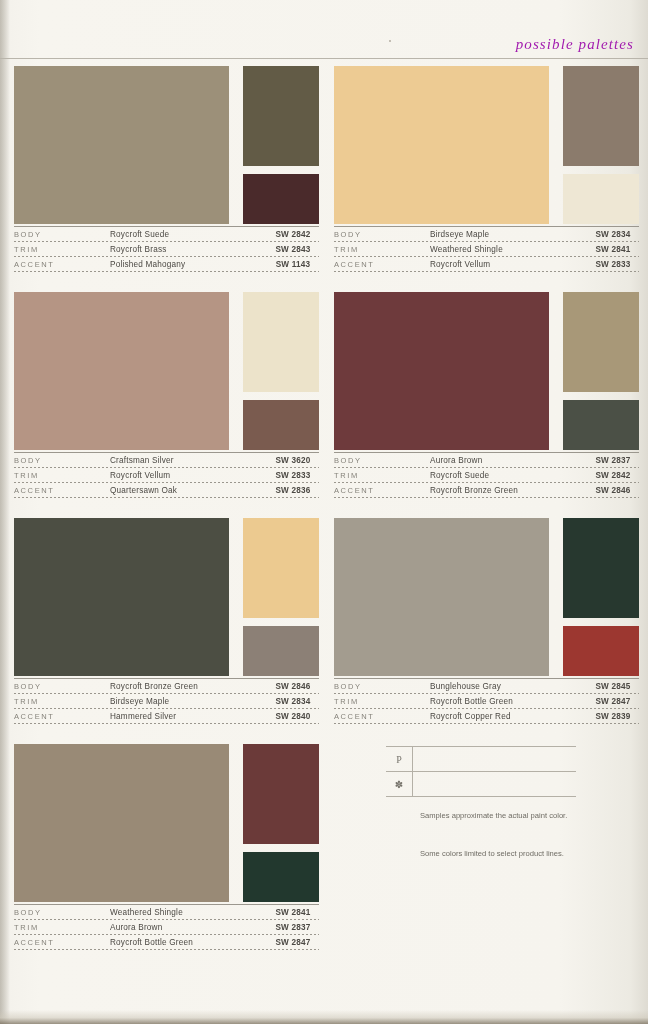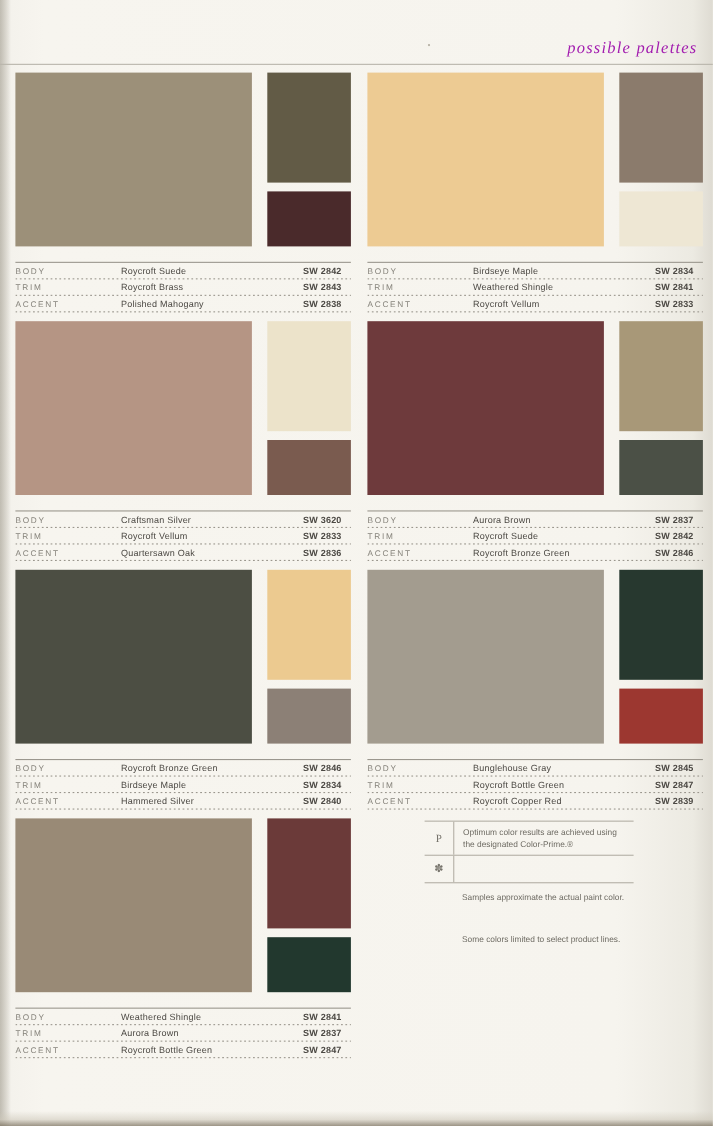--- a/index.html
+++ b/index.html
@@ -37,21 +37,21 @@
   }
   .speck{position:absolute;left:389px;top:40px;width:2px;height:2px;border-radius:50%;background:#b3aea2;}
 
   
   .palette{position:absolute;}
   .swatch-row{position:relative;height:158px;}
   .body-sw{position:absolute;left:0;top:0;width:215px;height:158px;}
   .side-top{position:absolute;left:229px;top:0;width:76px;height:100px;}
   .side-bot{position:absolute;left:229px;top:108px;width:76px;height:50px;}
 
-  .rows{position:relative;margin-top:14px;width:305px;}
+  .rows{position:relative;margin-top:2px;width:305px;}
   .dotline{
     height:1px;width:100%;
     background-image:linear-gradient(90deg,#9b978e 50%,rgba(255,255,255,0) 0%);
     background-size:4px 1px;background-repeat:repeat-x;
   }
   .solidline{height:1px;width:100%;background:#9b978e;}
   .prow{
     display:flex;align-items:center;height:14px;
     font-size:8px;
   }
@@ -115,21 +115,21 @@
         <div class="dotline"></div>
         <div class="prow">
           <div class="plabel">TRIM</div>
           <div class="pname">Roycroft Brass</div>
           <div class="pcode">SW 2843</div>
         </div>
         <div class="dotline"></div>
         <div class="prow">
           <div class="plabel">ACCENT</div>
           <div class="pname">Polished Mahogany</div>
-          <div class="pcode">SW 2838</div>
+          <div class="pcode">SW 1143</div>
         </div>
         <div class="dotline"></div>
       </div>
     </div>
     <div class="palette" style="left: 334px; top: 66px;">
       <div class="swatch-row">
         <div class="body-sw" style="background: rgb(237, 203, 147);"></div>
         <div class="side-top" style="background: rgb(139, 123, 108);"></div>
         <div class="side-bot" style="background: rgb(238, 231, 212);"></div>
       </div>
@@ -296,21 +296,20 @@
       </div>
     </div>
   </div>
 
 <div class="legend">
   <div class="leg-line"></div>
 
   <div class="leg-row">
     <div class="leg-sym">P</div>
     <div class="leg-div"></div>
-    <div class="leg-txt">Optimum color results are achieved using the designated Color-Prime.®</div>
   </div>
 
   <div class="leg-line"></div>
 
   <div class="leg-row">
     <div class="leg-sym">✽</div>
     <div class="leg-div"></div>
   </div>
 
   <div class="leg-line"></div>

